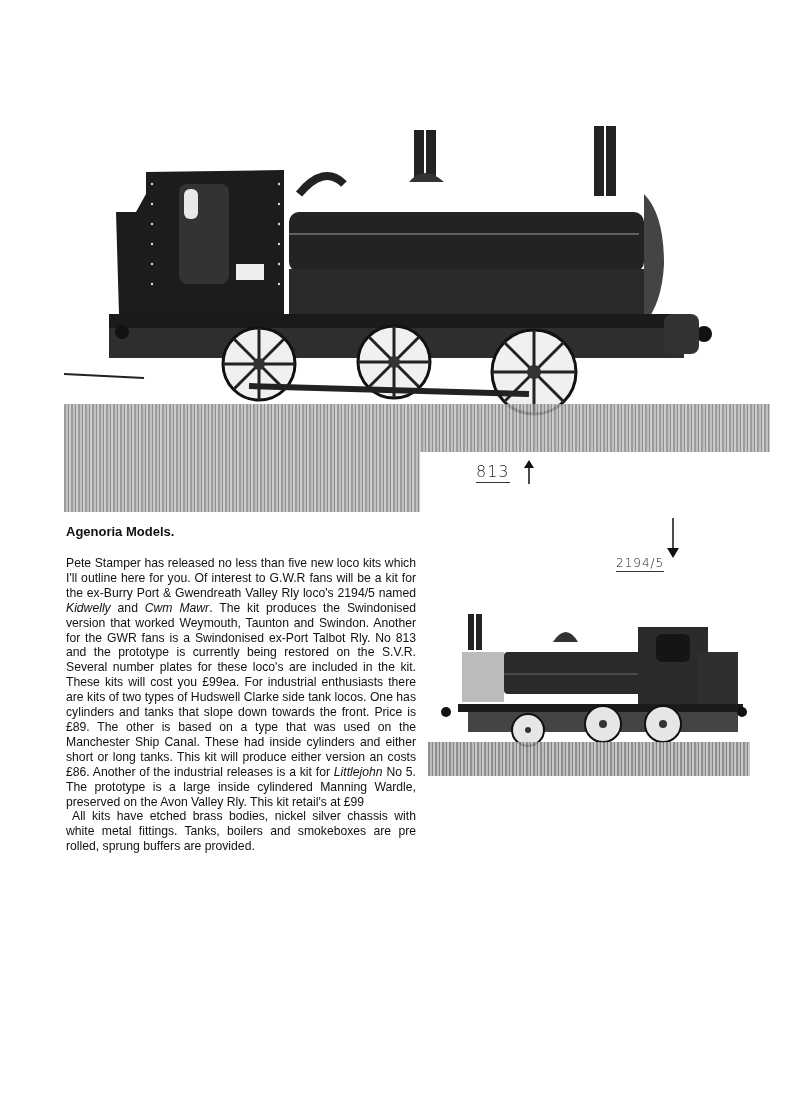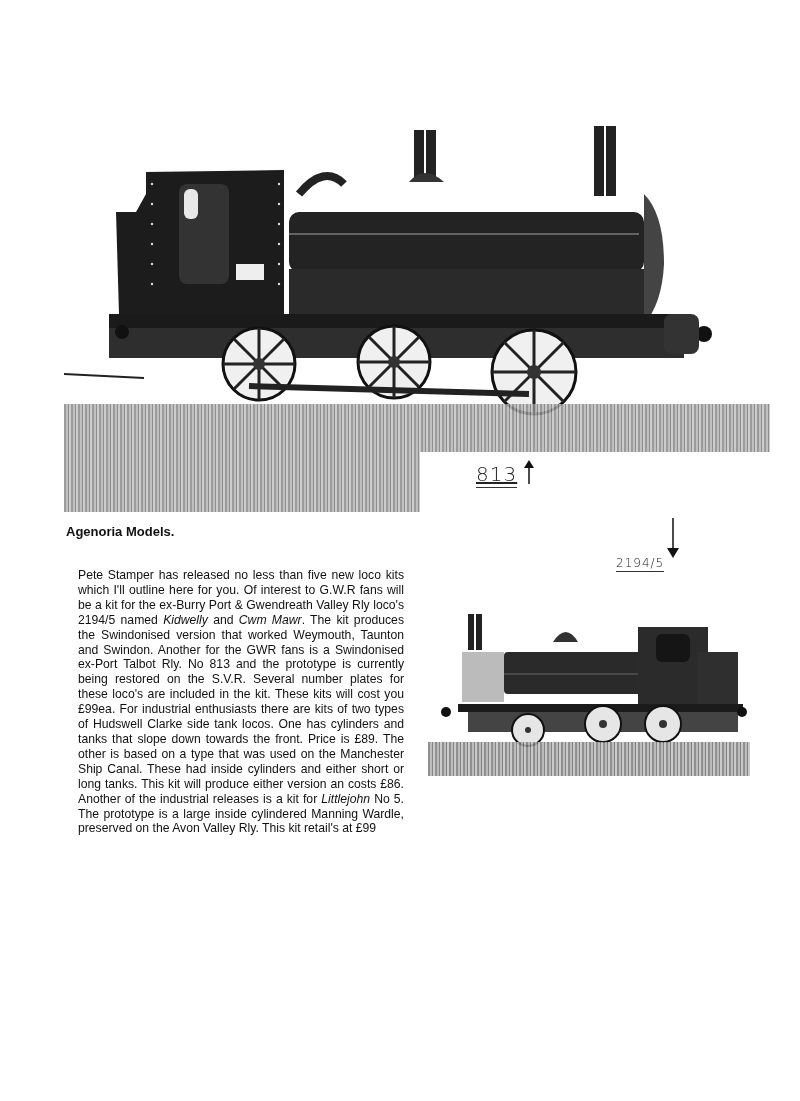--- a/index.html
+++ b/index.html
@@ -37,21 +37,21 @@
   }
   .hand-underline { border-bottom: 1.5px solid #333; padding-bottom: 1px; }
 
   #heading {
     left: 66px; top: 524px; font-size: 13px; font-weight: bold; 
   }
   #article {
     left: 66px; top: 556px; width: 350px; font-size: 12.2px; line-height: 14.9px;
     text-align: justify;
   }
-  #article p { margin: 12px; }
+  #article p { margin: 0; }
   #article p + p { text-indent: 6px; }
   #article i { font-style: italic; }
 </style>
 </head>
 <body>
 
 <div id="photo1" class="abs">
   <svg width="706" height="390" viewBox="0 0 706 390">
 
     <path d="M52 88 L72 88 L82 70 L82 48 L220 46 L220 190 L55 190 Z" fill="#1c1c1c"></path>
@@ -122,21 +122,21 @@
       </g>
 
     <line x1="185" y1="262" x2="465" y2="270" stroke="#222" stroke-width="6"></line>
 
     <line x1="0" y1="250" x2="80" y2="254" stroke="#222" stroke-width="2"></line>
   </svg>
   <div class="ground"></div>
   <div class="ground-left"></div>
 </div>
 
-<div class="abs hand" style="left:476px; top:462px; font-size:20px;text-decoration:underline;">
+<div class="abs hand" style="left:476px; top:462px; font-size:16px;">
   <span class="hand-underline">813</span>
 </div>
 <div class="abs" style="left:524px; top:460px;">
   <svg width="10" height="24" viewBox="0 0 10 24">
       <polygon points="5,0 10,8 0,8" fill="#111"></polygon>
       <line x1="5" y1="6" x2="5" y2="24" stroke="#111" stroke-width="1.5"></line>
     </svg>
 </div>
 
 <div class="abs hand" style="left:616px; top:516px; font-size:12px;margin-top:40px;">
@@ -183,13 +183,14 @@
     <circle cx="18" cy="100" r="5" fill="#111"></circle>
     <circle cx="314" cy="100" r="5" fill="#111"></circle>
   </svg>
   <div class="ground"></div>
 </div>
 
 <div id="heading" class="abs">Agenoria Models.</div>
 
 <div id="article" class="abs">
   <p><span>Pete Stamper has released no less than five new loco kits which I'll outline here for you. Of interest to G.W.R fans will be a kit for the ex-Burry Port &amp; Gwendreath Valley Rly loco's 2194/5 named </span><i>Kidwelly</i><span> and </span><i>Cwm Mawr</i><span>. The kit produces the Swindonised version that worked Weymouth, Taunton and Swindon. Another for the GWR fans is a Swindonised ex-Port Talbot Rly. No 813 and the prototype is currently being restored on the S.V.R. Several number plates for these loco's are included in the kit. These kits will cost you £99ea. For industrial enthusiasts there are kits of two types of Hudswell Clarke side tank locos. One has cylinders and tanks that slope down towards the front. Price is £89. The other is based on a type that was used on the Manchester Ship Canal. These had inside cylinders and either short or long tanks. This kit will produce either version an costs £86. Another of the industrial releases is a kit for </span><i>Littlejohn</i><span> No 5. The prototype is a large inside cylindered Manning Wardle, preserved on the Avon Valley Rly. This kit retail's at £99</span></p>
+  <p>All kits have etched brass bodies, nickel silver chassis with white metal fittings. Tanks, boilers and smokeboxes are pre rolled, sprung buffers are provided.</p>
 </div>
 
 </body></html>

